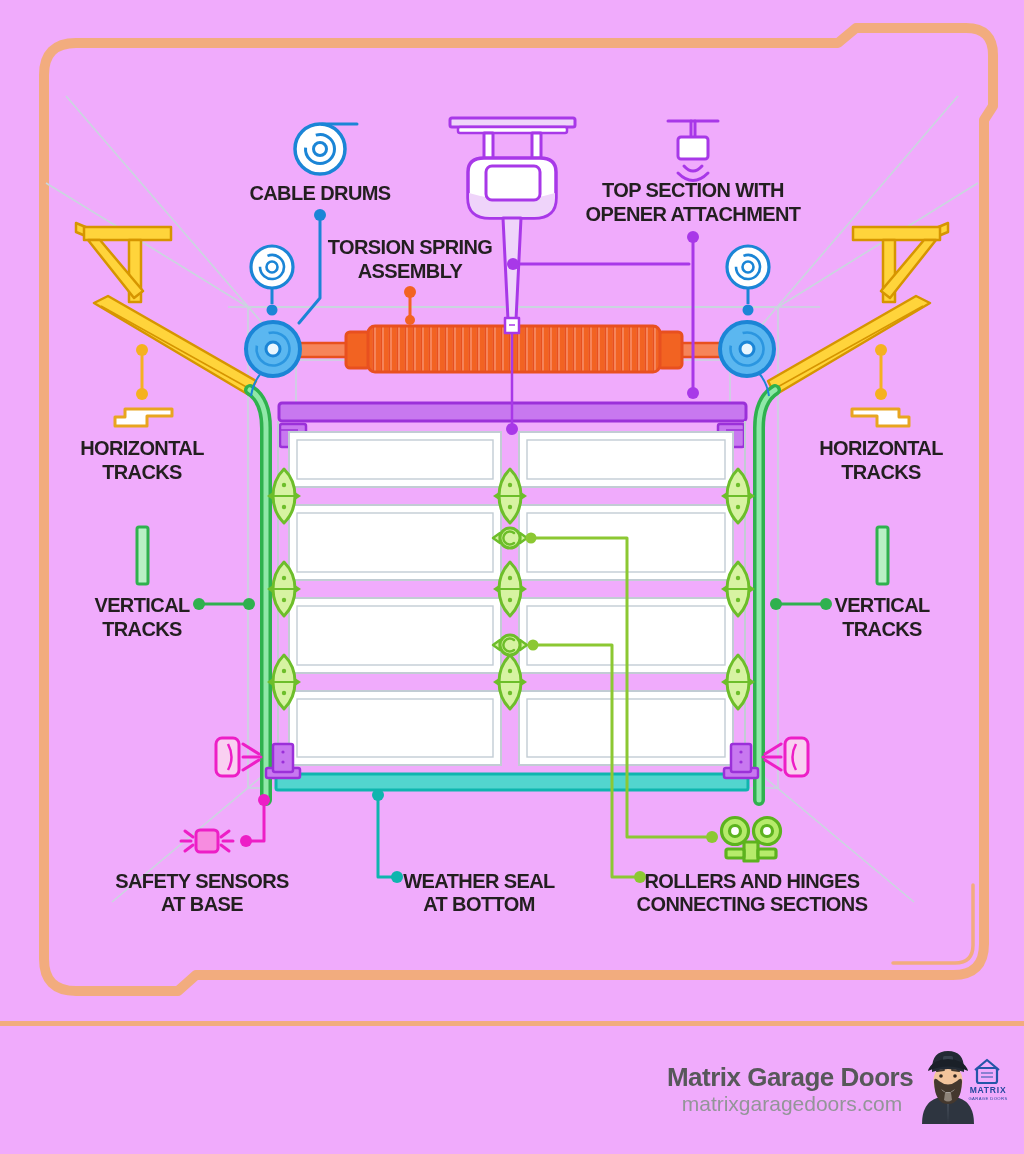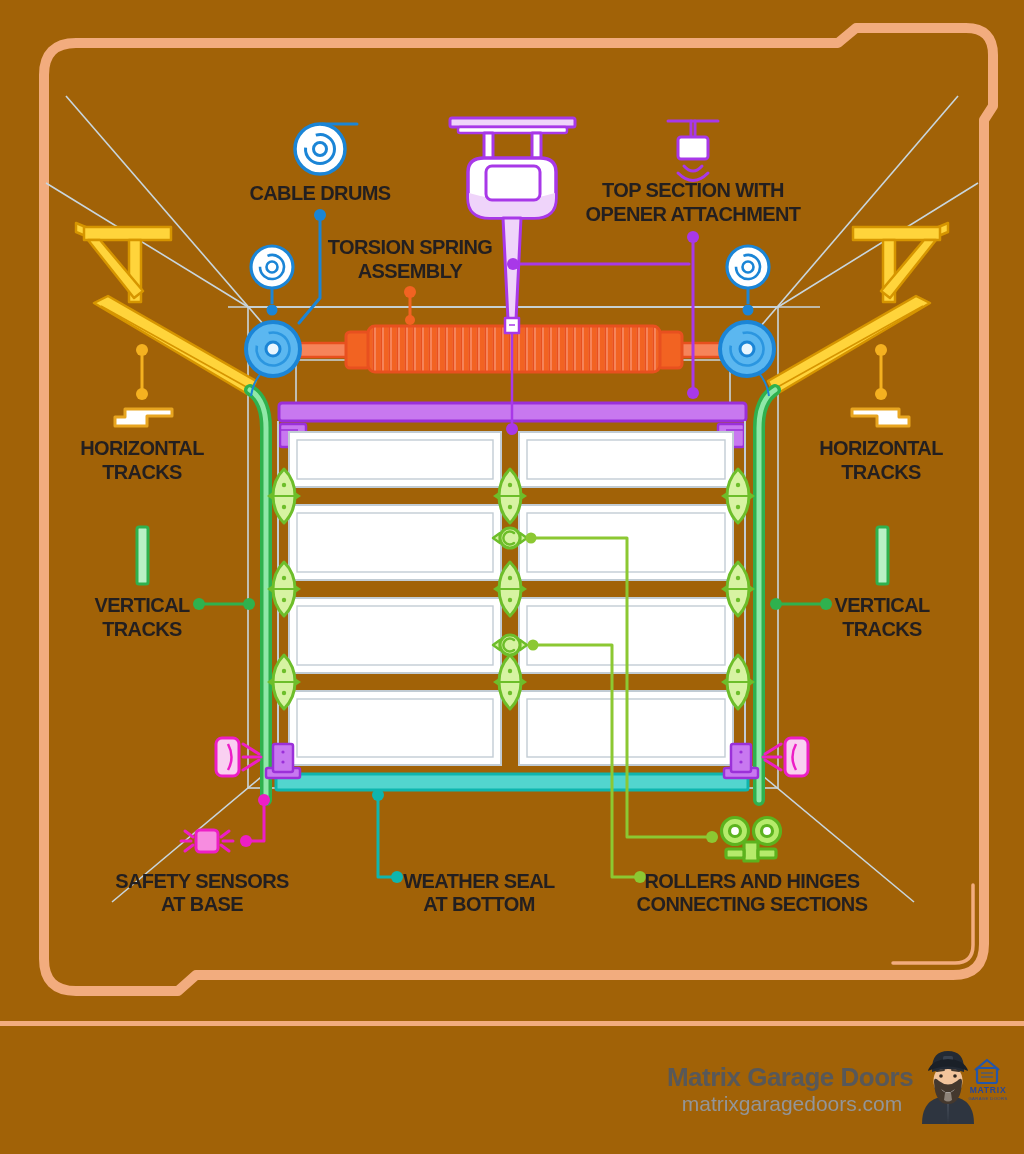--- a/index.html
+++ b/index.html
@@ -1,16 +1,16 @@
 <!DOCTYPE html>
 <html><head>
 <meta charset="utf-8">
 <style>
   html,body{margin:0;padding:0;background:#ffffff;}
-  .canvas{position:relative;width:1024px;height:1154px;background:#a16207;overflow:hidden;
+  .canvas{position:relative;width:1024px;height:1154px;background:#f0abfc;overflow:hidden;
           font-family:"Liberation Sans","DejaVu Sans",sans-serif;}
   svg{position:absolute;left:0;top:0;}
   text.lbl{font-family:"Liberation Sans","DejaVu Sans",sans-serif;font-weight:bold;
            font-size:20px;fill:#231F20;letter-spacing:-0.6px;text-anchor:middle;}
   text.footer-co{font-family:"Liberation Sans","DejaVu Sans",sans-serif;font-weight:bold;
            font-size:26px;fill:#57585A;letter-spacing:-0.5px;text-anchor:middle;}
   text.footer-site{font-family:"Liberation Sans","DejaVu Sans",sans-serif;
            font-size:21px;fill:#939598;text-anchor:middle;}
   text.logo-t{font-family:"Liberation Sans","DejaVu Sans",sans-serif;font-weight:bold;
            font-size:8.5px;fill:#24489E;letter-spacing:0.8px;text-anchor:middle;}

